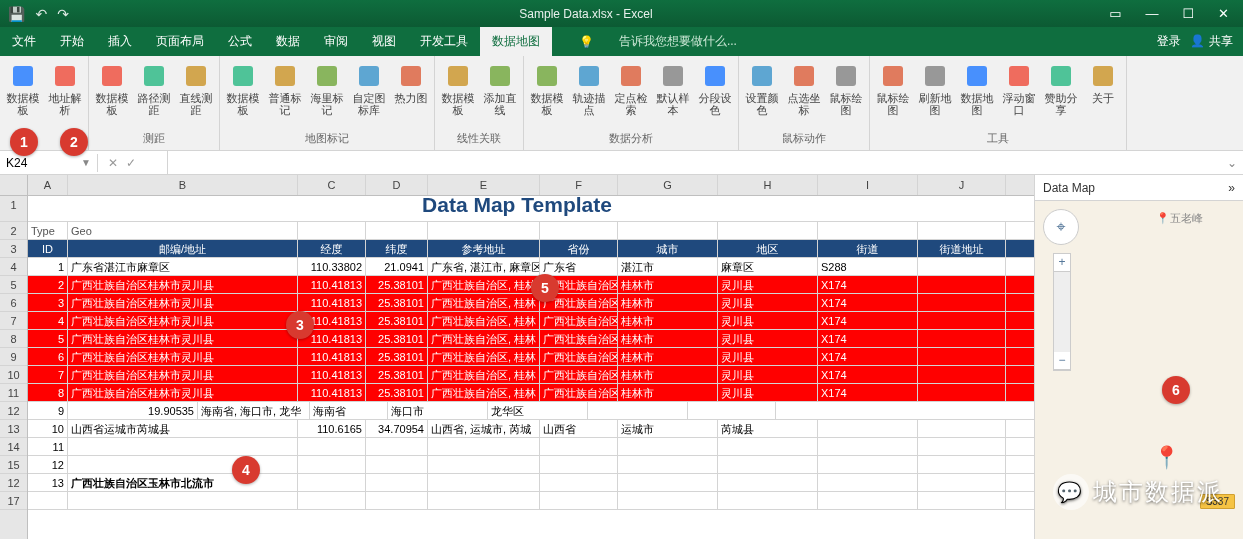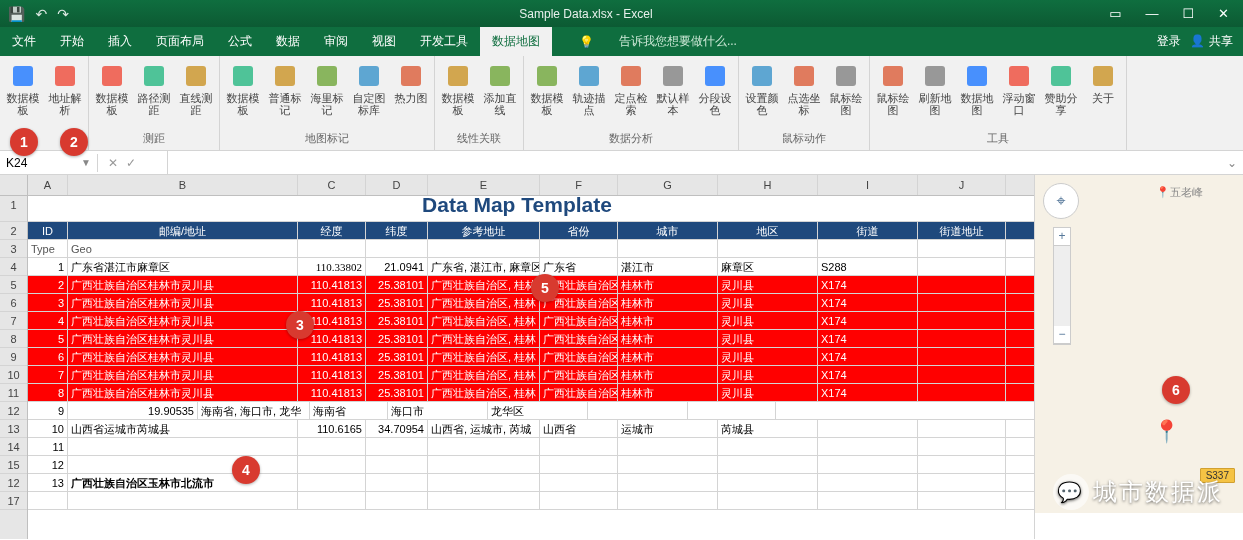--- a/index.html
+++ b/index.html
@@ -388,48 +388,48 @@
         <div class="colh" style="width: 78px;">F</div>
         <div class="colh" style="width: 100px;">G</div>
         <div class="colh" style="width: 100px;">H</div>
         <div class="colh" style="width: 100px;">I</div>
         <div class="colh" style="width: 88px;">J</div>
       </div>
     <div class="grid-body" id="grid-body">
         <div class="row title-row" style="height: 26px;">
           <div class="cell title-text" style="width: 978px;">Data Map Template</div>
         </div>
+        <div class="row type-row">
+          <div class="cell" style="width: 40px;">Type</div>
+          <div class="cell" style="width: 230px;">Geo</div>
+          <div class="cell" style="width: 68px;"></div>
+          <div class="cell" style="width: 62px;"></div>
+          <div class="cell" style="width: 112px;"></div>
+          <div class="cell" style="width: 78px;"></div>
+          <div class="cell" style="width: 100px;"></div>
+          <div class="cell" style="width: 100px;"></div>
+          <div class="cell" style="width: 100px;"></div>
+          <div class="cell" style="width: 88px;"></div>
+        </div>
         <div class="row hdr-row">
           <div class="cell" style="width: 40px; text-align: center;">ID</div>
           <div class="cell" style="width: 230px; text-align: center;">邮编/地址</div>
           <div class="cell" style="width: 68px; text-align: center;">经度</div>
           <div class="cell" style="width: 62px; text-align: center;">纬度</div>
           <div class="cell" style="width: 112px; text-align: center;">参考地址</div>
           <div class="cell" style="width: 78px; text-align: center;">省份</div>
           <div class="cell" style="width: 100px; text-align: center;">城市</div>
           <div class="cell" style="width: 100px; text-align: center;">地区</div>
           <div class="cell" style="width: 100px; text-align: center;">街道</div>
           <div class="cell" style="width: 88px; text-align: center;">街道地址</div>
         </div>
-        <div class="row type-row">
-          <div class="cell" style="width: 40px;">Type</div>
-          <div class="cell" style="width: 230px;">Geo</div>
-          <div class="cell" style="width: 68px;"></div>
-          <div class="cell" style="width: 62px;"></div>
-          <div class="cell" style="width: 112px;"></div>
-          <div class="cell" style="width: 78px;"></div>
-          <div class="cell" style="width: 100px;"></div>
-          <div class="cell" style="width: 100px;"></div>
-          <div class="cell" style="width: 100px;"></div>
-          <div class="cell" style="width: 88px;"></div>
-        </div>
         <div class="row ">
           <div class="cell" style="width: 40px; text-align: right;">1</div>
           <div class="cell" style="width: 230px;">广东省湛江市麻章区</div>
-          <div class="cell" style="width: 68px; text-align: right; font-family: Liberation Serif, serif;">110.33802</div>
+          <div class="cell" style="width: 68px; text-align: right;">110.33802</div>
           <div class="cell" style="width: 62px; text-align: right;">21.0941</div>
           <div class="cell" style="width: 112px;">广东省, 湛江市, 麻章区</div>
           <div class="cell" style="width: 78px;">广东省</div>
           <div class="cell" style="width: 100px;">湛江市</div>
           <div class="cell" style="width: 100px;">麻章区</div>
           <div class="cell" style="width: 100px;">S288</div>
           <div class="cell" style="width: 88px;"></div>
         </div>
         <div class="row red-row">
           <div class="cell" style="width: 40px; text-align: right;">2</div>
@@ -582,20 +582,24 @@
           <div class="cell" style="width: 112px;"></div>
           <div class="cell" style="width: 78px;"></div>
           <div class="cell" style="width: 100px;"></div>
           <div class="cell" style="width: 100px;"></div>
           <div class="cell" style="width: 100px;"></div>
           <div class="cell" style="width: 88px;"></div>
         </div>
       </div>
   </div>
   <div class="panel">
+    <div class="panel-head">
+      <span>Data Map</span>
+      <span>»</span>
+    </div>
     <div class="map-canvas">
       <div class="map-compass">⌖</div>
       <div class="map-zoom">
         <div class="zbtn">+</div>
         <div class="ztrack"></div>
         <div class="zbtn">−</div>
       </div>
       <div class="map-label">📍<span>五老峰</span></div>
       <div class="map-marker">📍</div>
       <div class="road-badge">S337</div>

